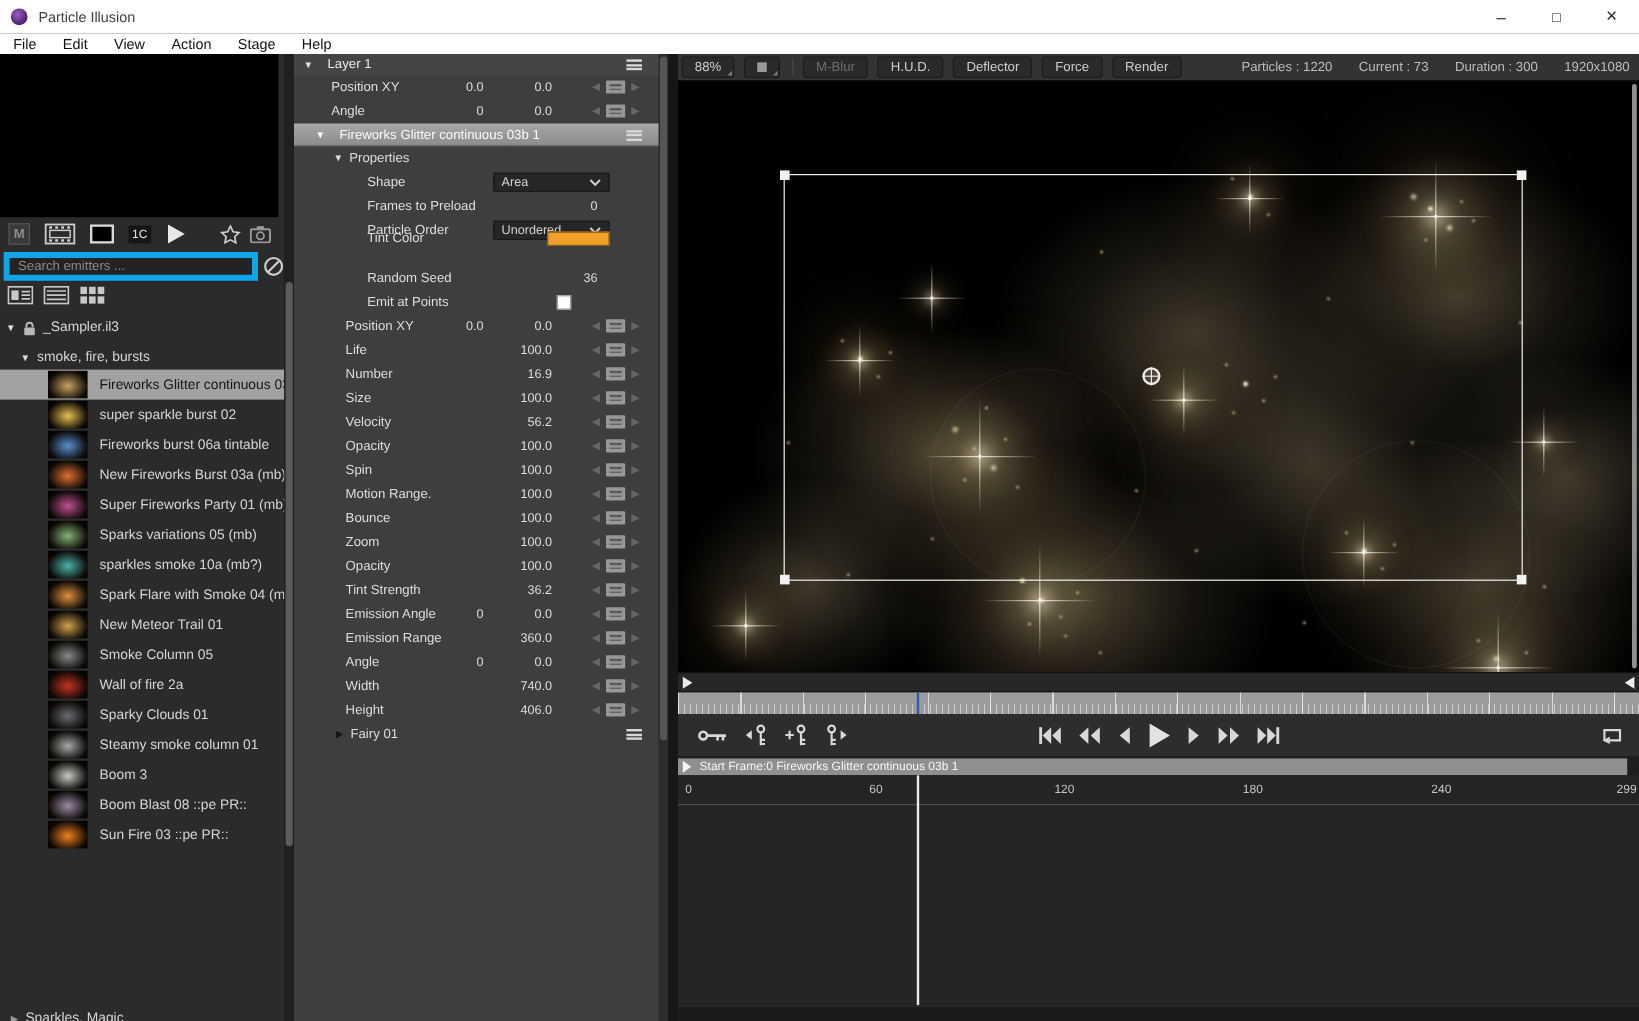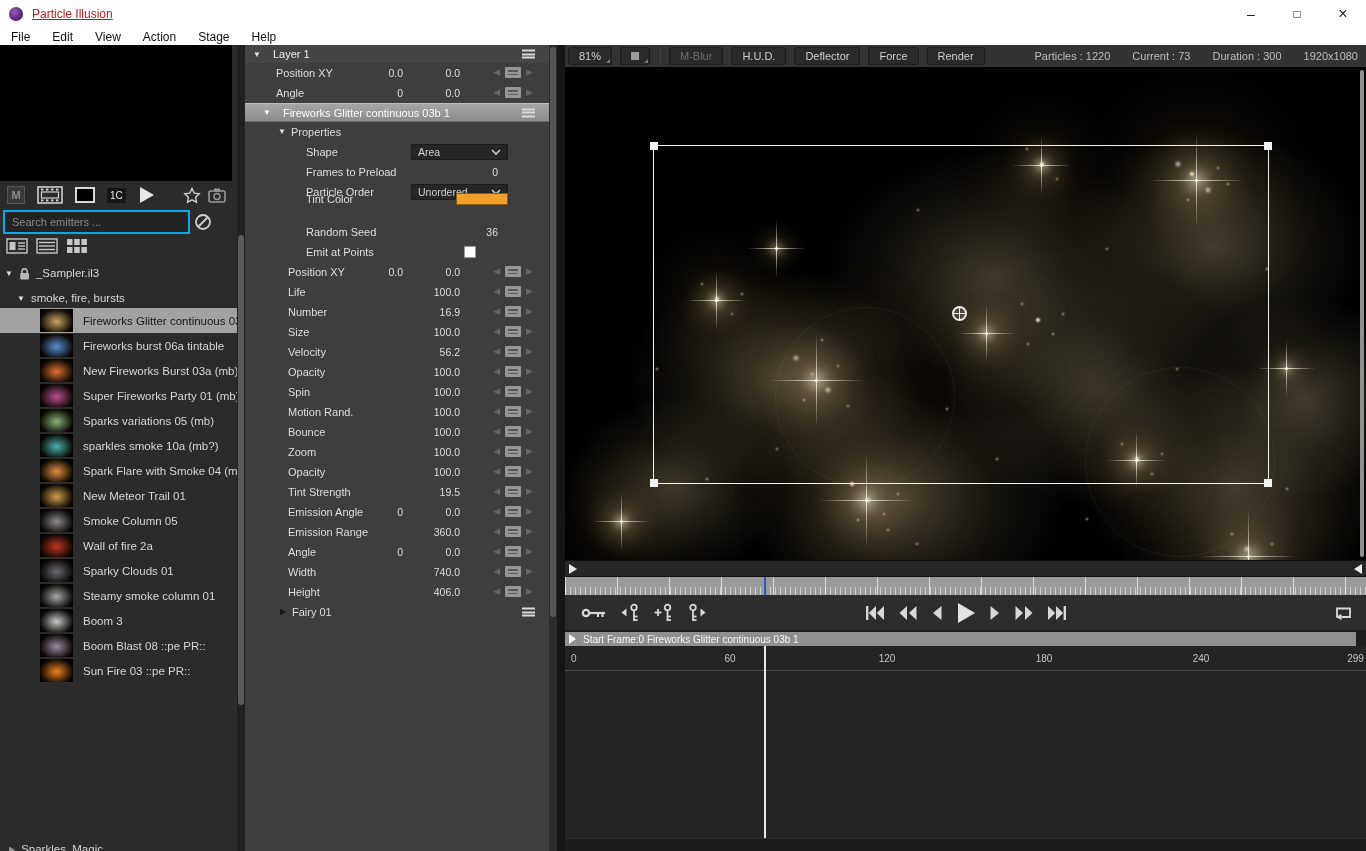--- a/index.html
+++ b/index.html
@@ -3,39 +3,39 @@
 <meta charset="utf-8">
 <style>
   html,body{margin:0;padding:0;background:#000;}
   *{box-sizing:border-box;font-family:"Liberation Sans",sans-serif;}
   #app{position:relative;width:1366px;height:851px;background:#1e1e1e;overflow:hidden;user-select:none;}
 
   
   .titlebar{position:absolute;left:0;top:0;width:100%;height:28px;background:#ffffff;display:flex;align-items:center;}
   .app-logo{width:14px;height:14px;border-radius:50%;margin:0 9px 0 9px;
     background:radial-gradient(circle at 40% 35%,#9a5fc0 0%,#5c2b80 55%,#3a1558 100%);}
-  .titlebar .title{font-size:12px;color:#b91c1c;text-decoration:underline;}
+  .titlebar .title{font-size:12px;color:#404040;}
   .win-controls{margin-left:auto;display:flex;height:100%;}
   .win-btn{width:46px;height:100%;display:flex;align-items:center;justify-content:center;color:#222;font-size:14px;}
   .menubar{position:absolute;left:0;top:28px;width:100%;height:17px;background:#ffffff;display:flex;align-items:center;}
   .menu-item{font-size:12px;color:#111;padding:0 11px;}
 
   
   .left{position:absolute;left:0;top:45px;width:237px;height:806px;background:#2b2b2b;overflow:hidden;}
   .mini-preview{position:absolute;left:0;top:0;width:232px;height:136px;background:#000;}
   .pc-row{position:absolute;left:0;top:138px;width:232px;height:24px;display:flex;align-items:center;}
   .btn-m{width:18px;height:18px;margin-left:7px;background:#3a3a3a;border:1px solid #555;color:#8d8d8d;
     font-size:11px;font-weight:bold;display:flex;align-items:center;justify-content:center;}
   .ic{display:inline-flex;align-items:center;justify-content:center;}
   .swatch-black{width:20px;height:16px;background:#000;border:2px solid #d8d8d8;margin-left:12px;}
   .frame-badge{margin-left:12px;background:#161616;color:#e8e8e8;font-size:10px;padding:2px 3px;}
   .play-tri{width:0;height:0;border-left:14px solid #e8e8e8;border-top:8px solid transparent;border-bottom:8px solid transparent;margin-left:14px;}
   .pc-right{margin-left:auto;display:flex;align-items:center;gap:7px;margin-right:6px;}
   .search-row{position:absolute;left:0;top:164px;width:237px;height:26px;display:flex;align-items:center;}
-  .search-input{width:187px;height:24px;margin-left:3px;background:#232323;border:2px solid #0ea5e9;color:#bbb;
+  .search-input{width:212px;height:24px;margin-left:3px;background:#232323;border:5px solid #0ea5e9;color:#bbb;
     font-size:11px;padding:0 7px;outline:none;}
   .search-input::placeholder{color:#8a8a8a;}
   .block-ic{margin-left:4px;}
   .view-row{position:absolute;left:0;top:193px;display:flex;gap:8px;margin-left:6px;}
   .tree{position:absolute;left:0;top:219px;width:237px;}
   .tree-row{position:absolute;left:0;width:237px;height:18px;display:flex;align-items:center;color:#d6d6d6;font-size:11.5px;}
   .tri{font-size:8px;color:#e0e0e0;margin-right:6px;}
   .lib-items{position:absolute;left:0;top:44px;width:237px;}
   .lib-item{position:relative;width:237px;height:25px;display:flex;align-items:center;}
   .lib-item.sel{background:#a2a2a2;}
@@ -270,20 +270,24 @@
         <span>smoke, fire, bursts</span>
       </div>
 
       <div class="lib-items">
 
           <div class="lib-item sel">
             <span class="thumb" style="background: radial-gradient(at 50% 55%, rgb(201, 163, 98) 0%, rgb(10, 7, 4) 72%, rgb(0, 0, 0) 100%);"></span>
             <span class="lib-label">Fireworks Glitter continuous 03b</span>
           </div>
 
+          <div class="lib-item">
+            <span class="thumb" style="background: radial-gradient(at 50% 55%, rgb(232, 192, 80) 0%, rgb(10, 7, 4) 72%, rgb(0, 0, 0) 100%);"></span>
+            <span class="lib-label">super sparkle burst 02</span>
+          </div>
 
           <div class="lib-item">
             <span class="thumb" style="background: radial-gradient(at 50% 55%, rgb(90, 143, 208) 0%, rgb(10, 7, 4) 72%, rgb(0, 0, 0) 100%);"></span>
             <span class="lib-label">Fireworks burst 06a tintable</span>
           </div>
 
           <div class="lib-item">
             <span class="thumb" style="background: radial-gradient(at 50% 55%, rgb(224, 112, 48) 0%, rgb(10, 7, 4) 72%, rgb(0, 0, 0) 100%);"></span>
             <span class="lib-label">New Fireworks Burst 03a (mb)</span>
           </div>
@@ -520,21 +524,21 @@
           <span class="pv pv1"></span>
           <span class="pv pv2">100.0</span>
           <span class="knav">
             <span class="karr">◀</span>
             <span class="kbox"></span>
             <span class="karr">▶</span>
           </span>
         </div>
 
         <div class="prow" style="position:relative">
-          <span class="plabel">Motion Rand.</span>
+          <span class="plabel">Motion Range.</span>
           <span class="pv pv1"></span>
           <span class="pv pv2">100.0</span>
           <span class="knav">
             <span class="karr">◀</span>
             <span class="kbox"></span>
             <span class="karr">▶</span>
           </span>
         </div>
 
         <div class="prow" style="position:relative">
@@ -566,21 +570,21 @@
           <span class="knav">
             <span class="karr">◀</span>
             <span class="kbox"></span>
             <span class="karr">▶</span>
           </span>
         </div>
 
         <div class="prow" style="position:relative">
           <span class="plabel">Tint Strength</span>
           <span class="pv pv1"></span>
-          <span class="pv pv2">19.5</span>
+          <span class="pv pv2">36.2</span>
           <span class="knav">
             <span class="karr">◀</span>
             <span class="kbox"></span>
             <span class="karr">▶</span>
           </span>
         </div>
 
         <div class="prow" style="position:relative">
           <span class="plabel">Emission Angle</span>
           <span class="pv pv1">0</span>
@@ -645,21 +649,21 @@
   </div>
   <div class="props-sb">
       <div class="sbthumb"></div>
     </div>
   <div class="divider"></div>
 
   <div class="right">
 
     <div class="stage-toolbar">
       <button class="tb-btn zoom-btn corner">
-        <span>81%</span>
+        <span>88%</span>
       </button>
       <button class="tb-btn bg-swatch-btn corner">
         <span class="sw"></span>
       </button>
       <span class="tb-sep"></span>
       <span style="display:flex;align-items:center">
 
           <button class="tb-btn disabled">M-Blur</button>
 
           <button class="tb-btn">H.U.D.</button>

